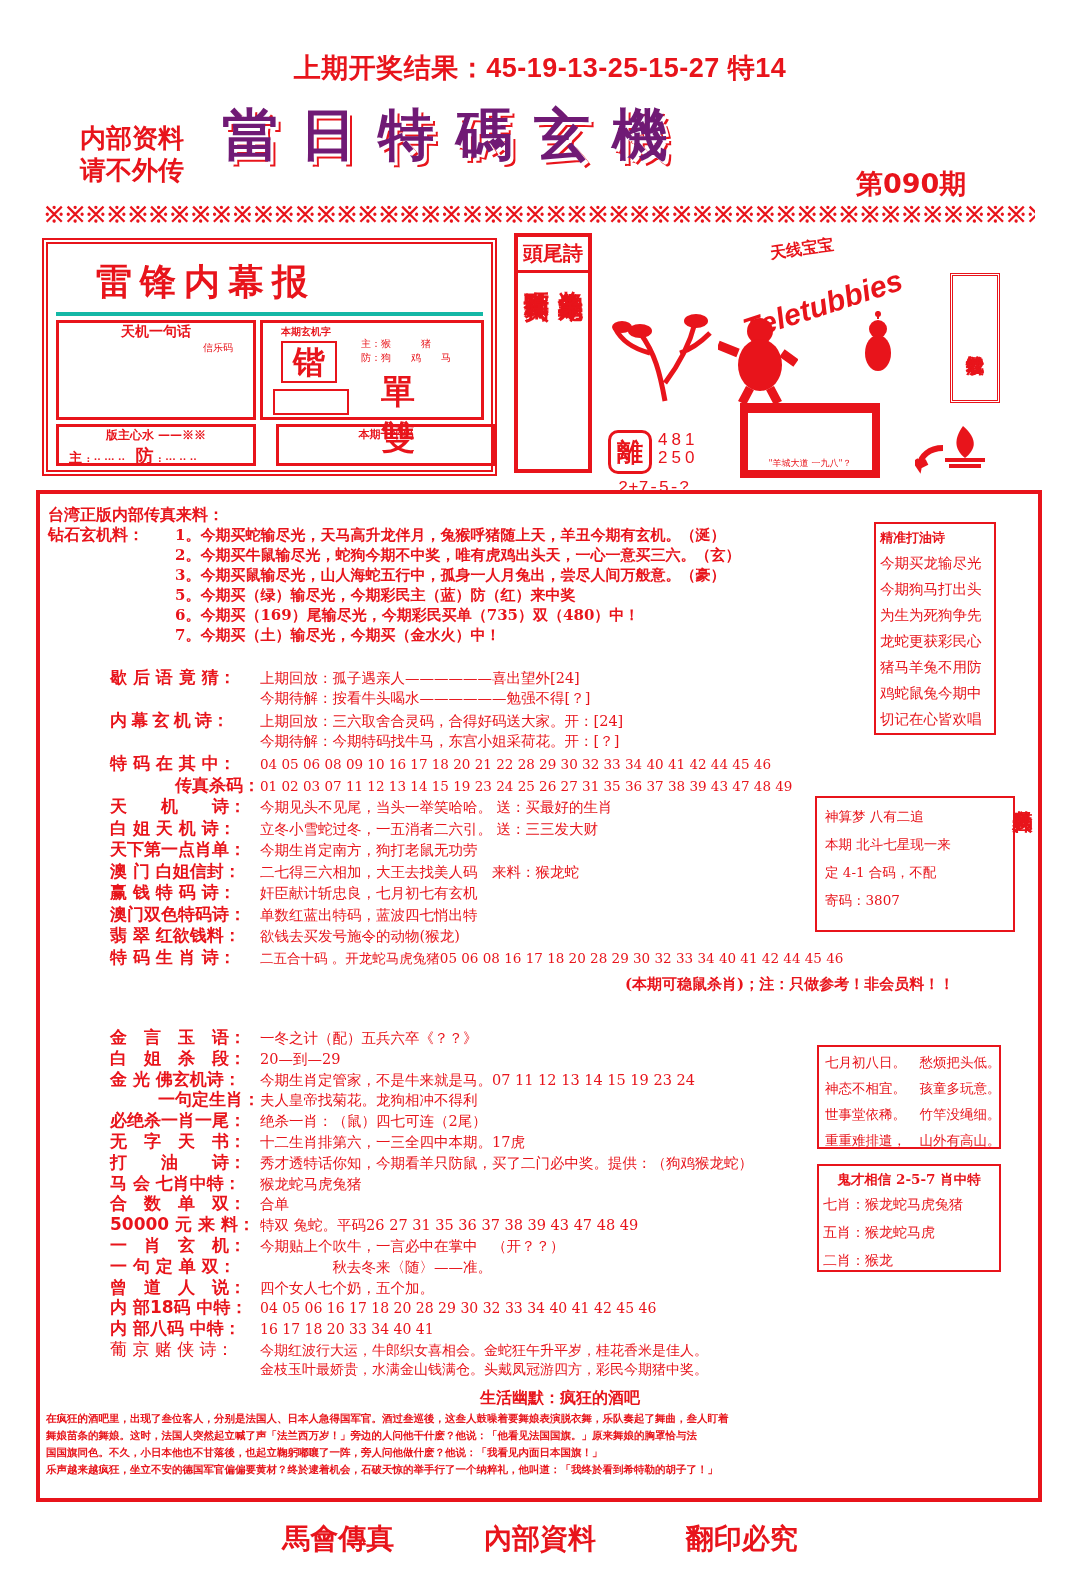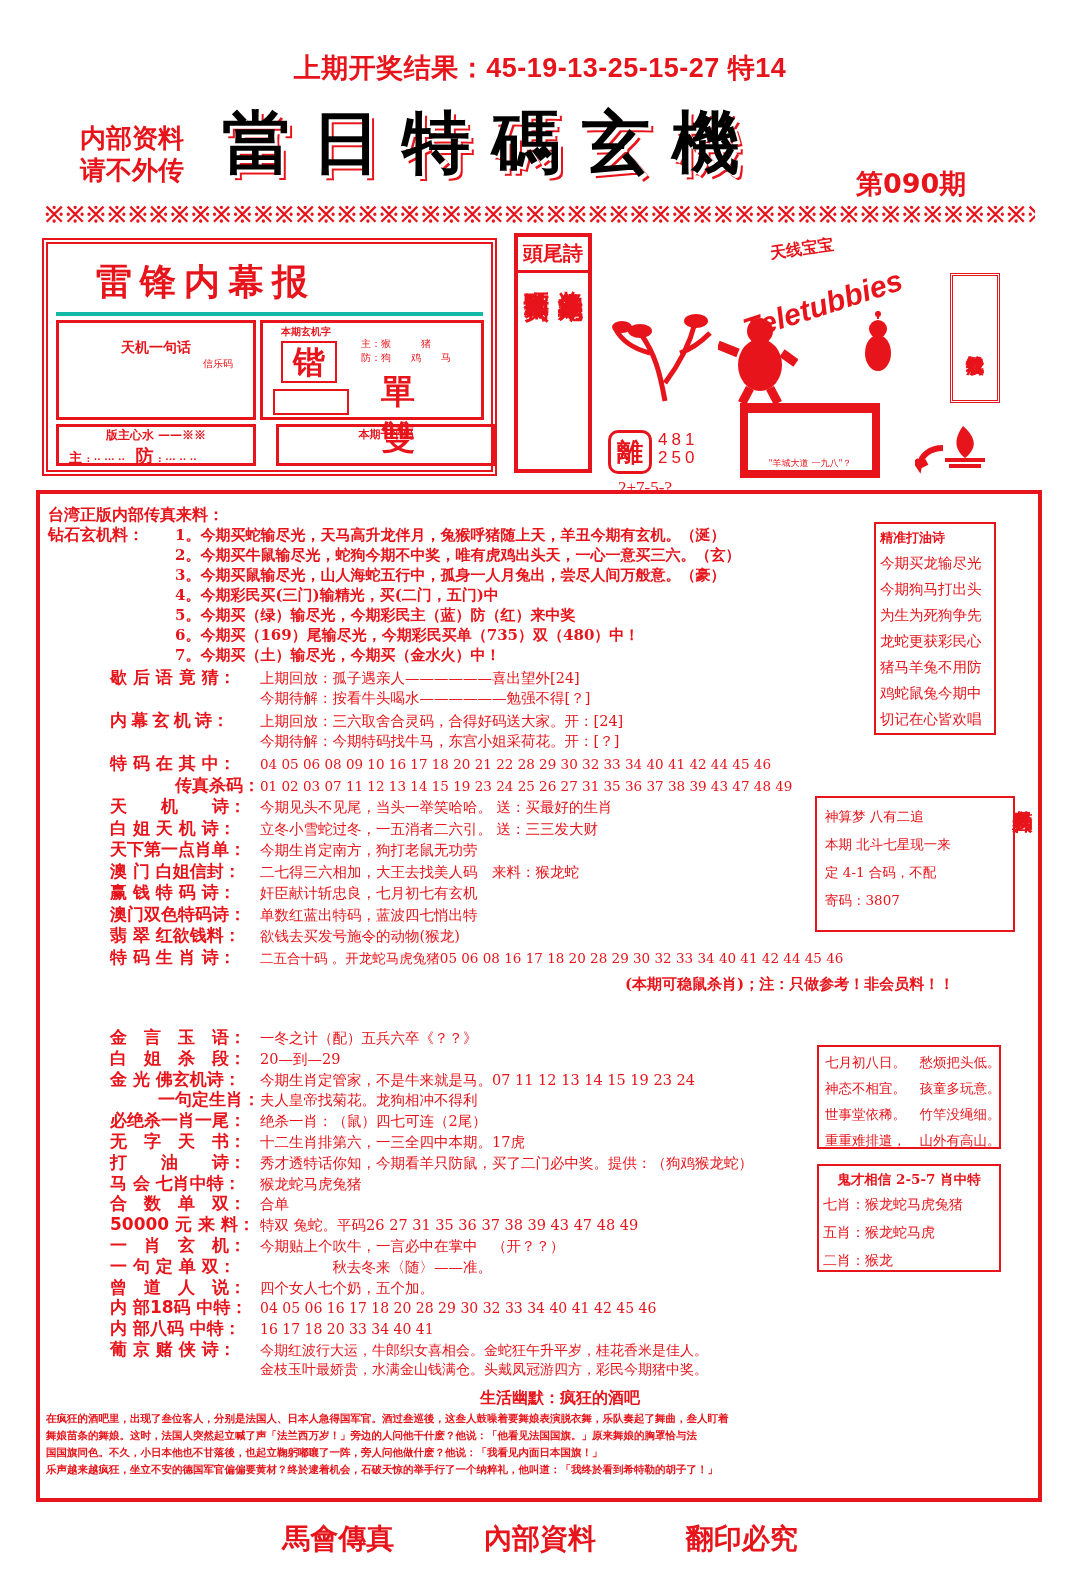--- a/index.html
+++ b/index.html
@@ -2,21 +2,21 @@
 <html><head>
 <meta charset="utf-8">
 <style>
 *{box-sizing:border-box;margin:0;padding:0}
 html,body{width:1080px;height:1573px;background:#fff;overflow:hidden}
 body{position:relative;font-family:"DejaVu Serif","Liberation Serif",serif;color:#e8141b}
 .abs{position:absolute}
 .sans{font-family:"Liberation Sans","DejaVu Sans",sans-serif}
 #result{left:0;width:1080px;top:50px;text-align:center;font-size:27px;font-weight:bold;letter-spacing:0.5px}
 #side-note{left:80px;top:122px;font-size:26px;font-weight:bold;line-height:32px;font-family:"DejaVu Sans",sans-serif}
-#main-title{left:222px;top:98px;font-size:68px;font-weight:bold;letter-spacing:22px;color:#000000;text-shadow:3px 3px 0 #fff,5px 5px 0 #e8141b;font-family:"DejaVu Serif",serif}
+#main-title{left:222px;top:98px;font-size:56px;font-weight:bold;letter-spacing:22px;color:#701a75;text-shadow:3px 3px 0 #fff,5px 5px 0 #e8141b;font-family:"DejaVu Serif",serif}
 #issue{left:856px;top:166px;font-size:27px;font-weight:bold;font-family:"DejaVu Sans",sans-serif}
 #star-row{left:45px;top:198px;width:990px;font-size:22px;letter-spacing:2.5px;white-space:nowrap;overflow:hidden;font-weight:bold}
 
 #panel-lf{left:42px;top:238px;width:455px;height:238px;border:6px double #e8141b}
 #panel-lf .hdr{position:absolute;left:8px;top:6px;right:8px;height:66px;border-bottom:4px solid #14b8a6}
 #panel-lf .hdr span{font-size:36px;font-weight:bold;letter-spacing:8px;position:absolute;left:40px;top:8px}
 #panel-lf .cell{position:absolute;border:3px solid #e8141b}
 .tiny{font-size:10px;color:#e8141b}
 
 #poem{left:514px;top:233px;width:78px;height:240px;border:4px solid #e8141b}
@@ -24,21 +24,21 @@
 #poem .cols{display:flex;flex-direction:row-reverse;justify-content:center;gap:6px;padding-top:4px}
 #poem .col{writing-mode:vertical-rl;font-size:25px;font-weight:bold;line-height:28px;letter-spacing:-1px;font-family:"DejaVu Sans",sans-serif}
 
 #illus{left:600px;top:233px;width:440px;height:250px}
 #tele-word{left:140px;top:55px;font-size:30px;font-weight:bold;font-style:italic;transform:rotate(-18deg);font-family:"Liberation Sans",sans-serif}
 #wealth-box{left:350px;top:40px;width:50px;height:130px;border:3px double #e8141b;writing-mode:vertical-rl;font-size:18px;font-weight:bold;text-align:center;padding-top:8px;line-height:44px}
 #frame{left:140px;top:170px;width:140px;height:75px;border:8px solid #e8141b;border-top-width:10px}
 #frame .cap{position:absolute;bottom:0;width:100%;text-align:center;font-size:9px}
 #li{left:8px;top:197px;width:44px;height:44px;border:3px solid #e8141b;border-radius:10px;font-size:26px;font-weight:bold;text-align:center;line-height:38px}
 #nums{left:58px;top:198px;font-size:17px;line-height:18px;letter-spacing:4px;font-family:"Liberation Sans",sans-serif}
-#formula{left:18px;top:245px;font-size:17px;font-family:Liberation Serif, serif}
+#formula{left:18px;top:245px;font-size:17px;font-family:Liberation Mono, monospace}
 
 #main-box{left:36px;top:490px;width:1006px;height:1012px;border:4px solid #e8141b}
 .ln{position:absolute;white-space:nowrap;font-size:15px;line-height:20px;font-weight:bold}
 .ln .lb{display:inline-block;font-size:18px;font-weight:bold;font-family:"DejaVu Sans",sans-serif;letter-spacing:0}
 .side-box{position:absolute;border:2px solid #e8141b}
 .side-box .row{font-size:14.5px;line-height:26px;white-space:nowrap}
 #footer{left:0;top:1520px;width:1080px;text-align:center;font-size:28px;font-weight:bold;font-family:"DejaVu Sans",sans-serif}
 #footer span{margin:0 40px}
 </style>
 </head>
@@ -51,21 +51,21 @@
 </div>
 <div id="main-title" class="abs">當日特碼玄機</div>
 <div id="issue" class="abs">第090期</div>
 <div id="star-row" class="abs">※※※※※※※※※※※※※※※※※※※※※※※※※※※※※※※※※※※※※※※※※※※※※※※※</div>
 
 <div id="panel-lf" class="abs">
   <div class="hdr">
       <span>雷锋内幕报</span>
     </div>
   <div class="cell" style="left:8px;top:76px;width:200px;height:100px">
-    <div style="text-align:center;font-size:14px;font-weight:bold;margin-top:16px">天机一句话</div>
+    <div style="text-align:center;font-size:14px;font-weight:bold;margin-top:0">天机一句话</div>
     <div style="text-align:right;font-size:10px;padding-right:20px">信乐码</div>
   </div>
   <div class="cell" style="left:8px;top:180px;width:200px;height:42px">
     <div style="text-align:center;font-size:12px;font-weight:bold">版主心水 ——※※</div>
     <div style="font-size:13px;font-weight:bold;padding-left:10px">
       <span>主</span>
       <span class="tiny">: ·· ··· ··</span>
       <span style="font-size:18px;margin-left:6px">防</span>
       <span class="tiny">: ··· ·· ··</span>
     </div>
@@ -131,21 +131,20 @@
 </div>
 
 <div id="main-box" class="abs"></div>
 
 <div class="ln" style="left:48px;top:505px"><span class="lb" style="font-size:16px">台湾正版内部传真来料：</span></div>
 <div class="ln" style="left:48px;top:525px"><span class="lb" style="font-size:16px">钻石玄机料：</span></div>
 <div id="diamond" class="abs" style="left:175px;top:525px;font-size:15px;line-height:20px;font-weight:bold">
   <div>1。今期买蛇输尽光，天马高升龙伴月，兔猴呼猪随上天，羊丑今期有玄机。（涎）</div>
   <div>2。今期买牛鼠输尽光，蛇狗今期不中奖，唯有虎鸡出头天，一心一意买三六。（玄）</div>
   <div>3。今期买鼠输尽光，山人海蛇五行中，孤身一人月兔出，尝尽人间万般意。（豪）</div>
-  <div>4。今期彩民买(三门)输精光，买(二门，五门)中</div>
   <div>5。今期买（绿）输尽光，今期彩民主（蓝）防（红）来中奖</div>
   <div>6。今期买（169）尾输尽光，今期彩民买单（735）双（480）中！</div>
   <div>7。今期买（土）输尽光，今期买（金水火）中！</div>
 </div>
 
 <div id="rows1" class="abs" style="left:110px;top:666px">
   <div style="height:21.5px;white-space:nowrap"><span class="lb" style="display:inline-block;width:150px;font-size:17px;font-weight:bold;font-family:'DejaVu Sans',sans-serif">歇 后 语 竟 猜：</span><span style="font-size:14.5px">上期回放：孤子遇亲人——————喜出望外[24]</span></div>
   <div style="height:21.5px;white-space:nowrap"><span class="lb" style="display:inline-block;width:150px;font-size:17px;font-weight:bold;font-family:'DejaVu Sans',sans-serif"></span><span style="font-size:14.5px">今期待解：按看牛头喝水——————勉强不得[？]</span></div>
   <div style="height:21.5px;white-space:nowrap"><span class="lb" style="display:inline-block;width:150px;font-size:17px;font-weight:bold;font-family:Liberation Serif, serif">内 幕 玄 机 诗：</span><span style="font-size:14.5px">上期回放：三六取舍合灵码，合得好码送大家。开：[24]</span></div>
   <div style="height:21.5px;white-space:nowrap"><span class="lb" style="display:inline-block;width:150px;font-size:17px;font-weight:bold;font-family:'DejaVu Sans',sans-serif"></span><span style="font-size:14.5px">今期待解：今期特码找牛马，东宫小姐采荷花。开：[？]</span></div>
@@ -172,21 +171,21 @@
   <div style="height:20.8px;white-space:nowrap"><span style="display:inline-block;width:150px;font-size:17px;font-weight:bold;font-family:'DejaVu Sans',sans-serif">无　字　天　书：</span><span style="font-size:14.5px">十二生肖排第六，一三全四中本期。17虎</span></div>
   <div style="height:20.8px;white-space:nowrap"><span style="display:inline-block;width:150px;font-size:17px;font-weight:bold;font-family:'DejaVu Sans',sans-serif">打　　油　　诗：</span><span style="font-size:14.5px">秀才透特话你知，今期看羊只防鼠，买了二门必中奖。提供：（狗鸡猴龙蛇）</span></div>
   <div style="height:20.8px;white-space:nowrap"><span style="display:inline-block;width:150px;font-size:17px;font-weight:bold;font-family:'DejaVu Sans',sans-serif">马 会 七肖中特：</span><span style="font-size:14.5px">猴龙蛇马虎兔猪</span></div>
   <div style="height:20.8px;white-space:nowrap"><span style="display:inline-block;width:150px;font-size:17px;font-weight:bold;font-family:'DejaVu Sans',sans-serif">合　数　单　双：</span><span style="font-size:14.5px">合单</span></div>
   <div style="height:20.8px;white-space:nowrap"><span style="display:inline-block;width:150px;font-size:17px;font-weight:bold;font-family:'DejaVu Sans',sans-serif">50000 元 来 料：</span><span style="font-size:14.5px">特双 兔蛇。平码26 27 31 35 36 37 38 39 43 47 48 49</span></div>
   <div style="height:20.8px;white-space:nowrap"><span style="display:inline-block;width:150px;font-size:17px;font-weight:bold;font-family:'DejaVu Sans',sans-serif">一　肖　玄　机：</span><span style="font-size:14.5px">今期贴上个吹牛，一言必中在掌中　（开？？）</span></div>
   <div style="height:20.8px;white-space:nowrap"><span style="display:inline-block;width:150px;font-size:17px;font-weight:bold;font-family:'DejaVu Sans',sans-serif">一 句 定 单 双：</span><span style="font-size:14.5px">　　　　　秋去冬来〈随〉——准。</span></div>
   <div style="height:20.8px;white-space:nowrap"><span style="display:inline-block;width:150px;font-size:17px;font-weight:bold;font-family:'DejaVu Sans',sans-serif">曾　道　人　说：</span><span style="font-size:14.5px">四个女人七个奶，五个加。</span></div>
   <div style="height:20.8px;white-space:nowrap"><span style="display:inline-block;width:150px;font-size:17px;font-weight:bold;font-family:'DejaVu Sans',sans-serif">内 部18码 中特：</span><span style="font-size:14px">04 05 06 16 17 18 20 28 29 30 32 33 34 40 41 42 45 46</span></div>
   <div style="height:20.8px;white-space:nowrap"><span style="display:inline-block;width:150px;font-size:17px;font-weight:bold;font-family:'DejaVu Sans',sans-serif">内 部八码 中特：</span><span style="font-size:14px">16 17 18 20 33 34 40 41</span></div>
-  <div style="height:20.8px;white-space:nowrap"><span style="display:inline-block;width:150px;font-size:17px;font-weight:bold;font-family:'DejaVu Sans',sans-serif">葡 京 赌 侠 诗：</span><span style="font-size:14px">今期红波行大运，牛郎织女喜相会。金蛇狂午升平岁，桂花香米是佳人。</span></div>
+  <div style="height:20.8px;white-space:nowrap"><span style="display:inline-block;width:150px;font-size:17px;font-weight:normal;font-family:'DejaVu Sans',sans-serif">葡 京 赌 侠 诗：</span><span style="font-size:14px">今期红波行大运，牛郎织女喜相会。金蛇狂午升平岁，桂花香米是佳人。</span></div>
   <div style="height:20.8px;white-space:nowrap"><span style="display:inline-block;width:150px;font-size:17px;font-weight:bold;font-family:'DejaVu Sans',sans-serif"></span><span style="font-size:14px">金枝玉叶最娇贵，水满金山钱满仓。头戴凤冠游四方，彩民今期猪中奖。</span></div>
 </div>
 
 <div class="abs" style="left:480px;top:1388px;font-size:16px;font-weight:bold">生活幽默：疯狂的酒吧</div>
 <div class="abs" style="left:46px;top:1410px;width:770px;font-size:10.5px;line-height:17px;font-weight:bold;white-space:nowrap;overflow:hidden">
   <div>在疯狂的酒吧里，出现了叁位客人，分别是法国人、日本人急得国军官。酒过叁巡後，这叁人鼓噪着要舞娘表演脱衣舞，乐队奏起了舞曲，叁人盯着</div>
   <div>舞娘苗条的舞娘。这时，法国人突然起立喊了声「法兰西万岁！」旁边的人问他干什麽？他说：「他看见法国国旗。」原来舞娘的胸罩恰与法</div>
   <div>国国旗同色。不久，小日本他也不甘落後，也起立鞠躬嘟嚷了一阵，旁人问他做什麽？他说：「我看见内面日本国旗！」</div>
   <div>乐声越来越疯狂，坐立不安的德国军官偏偏要黄材？终於逮着机会，石破天惊的举手行了一个纳粹礼，他叫道：「我终於看到希特勒的胡子了！」</div>
 </div>

